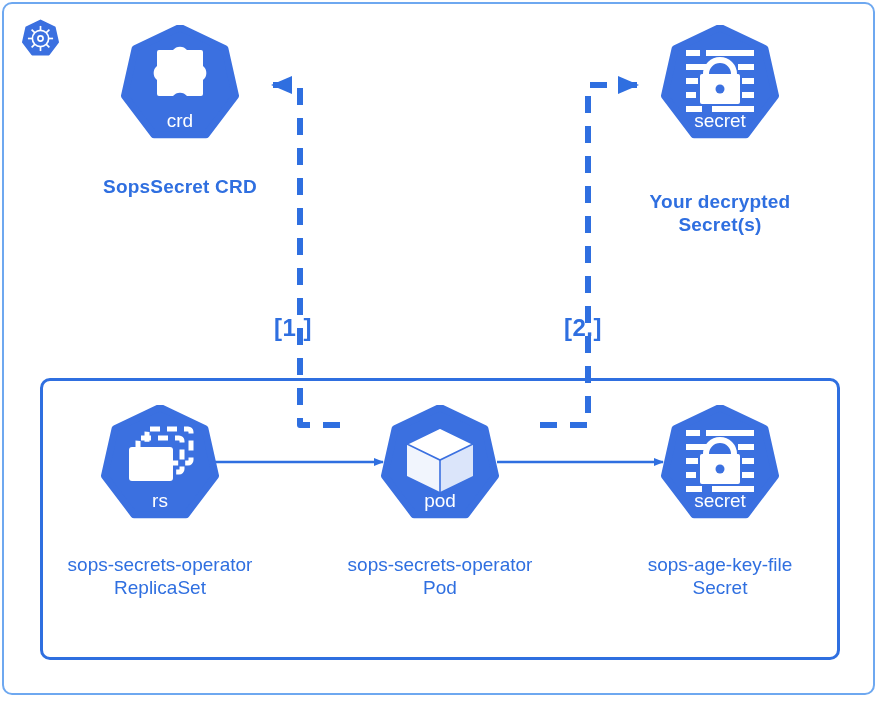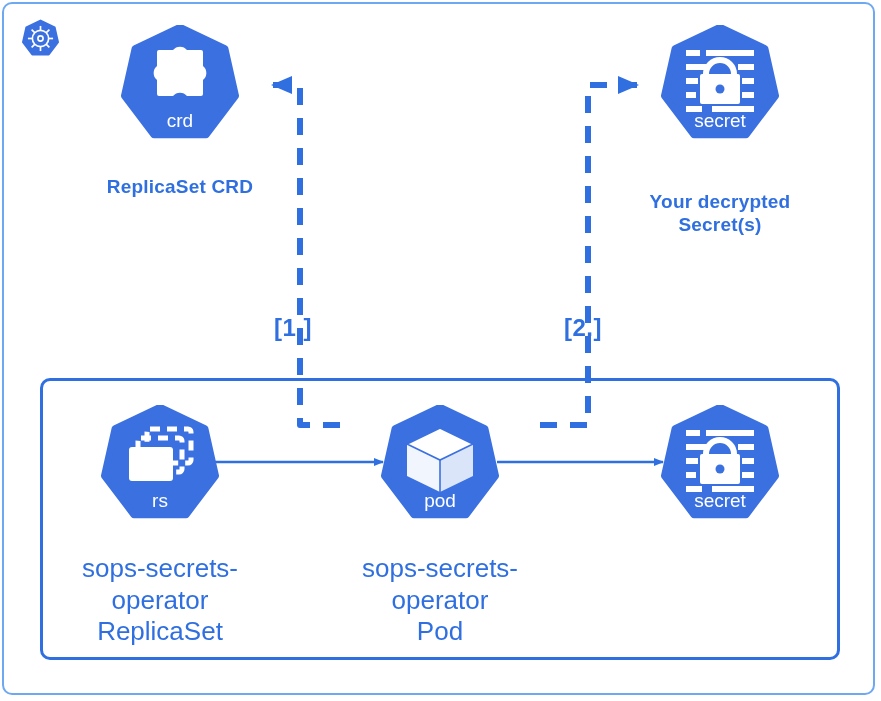--- a/index.html
+++ b/index.html
@@ -54,21 +54,21 @@
     line-height: 1.22;
     white-space: pre-line;
   }
   .node-label.bold {
     font-weight: bold;
     font-size: 19px;
     letter-spacing: .2px;
   }
   .node-label.plain {
     font-weight: normal;
-    font-size: 26px;
+    font-size: 19px;
   }
   .step-label {
     position: absolute;
     color: #2f6fe0;
     font-weight: bold;
     font-size: 24px;
     letter-spacing: .5px;
   }
   .hexlabel {
     fill: #ffffff;
@@ -203,29 +203,31 @@
         <rect x="0" y="58" width="16" height="6" fill="#ffffff"></rect>
         <rect x="26" y="58" width="42" height="6" fill="#ffffff"></rect>
         <path d="M20,26 a14,14 0 0 1 28,0" fill="none" stroke="#ffffff" stroke-width="6"></path>
         <rect x="14" y="26" width="40" height="30" rx="2" fill="#ffffff"></rect>
         <circle cx="34" cy="41" r="4.5" fill="#3B70E0"></circle>
       </g>
       <text class="hexlabel" x="720" y="507">secret</text>
     </g>
   </svg>
 
-  <div class="node-label bold" style="left:60px; top:175px; width:240px;">ReplicaSet CRD</div>
+  <div class="node-label bold" style="left:60px; top:175px; width:240px;">SopsSecret CRD</div>
 
   <div class="node-label bold" style="left:600px; top:190px; width:240px;">Your decrypted
 Secret(s)</div>
 
   <div class="node-label plain" style="left:40px; top:553px; width:240px;">sops-secrets-operator
 ReplicaSet</div>
 
   <div class="node-label plain" style="left:320px; top:553px; width:240px;">sops-secrets-operator
 Pod</div>
 
+  <div class="node-label plain" style="left:600px; top:553px; width:240px;">sops-age-key-file
+Secret</div>
 
   <div class="step-label" style="left:274px; top:314px;">[1.]</div>
 
   <div class="step-label" style="left:564px; top:314px;">[2.]</div>
 
 </div>
 
 </body></html>

